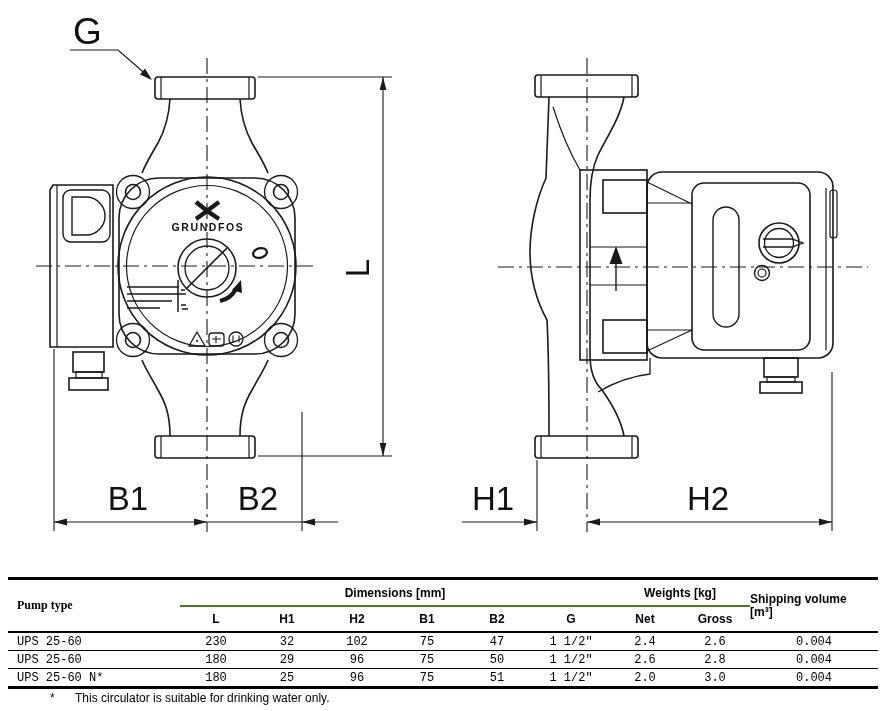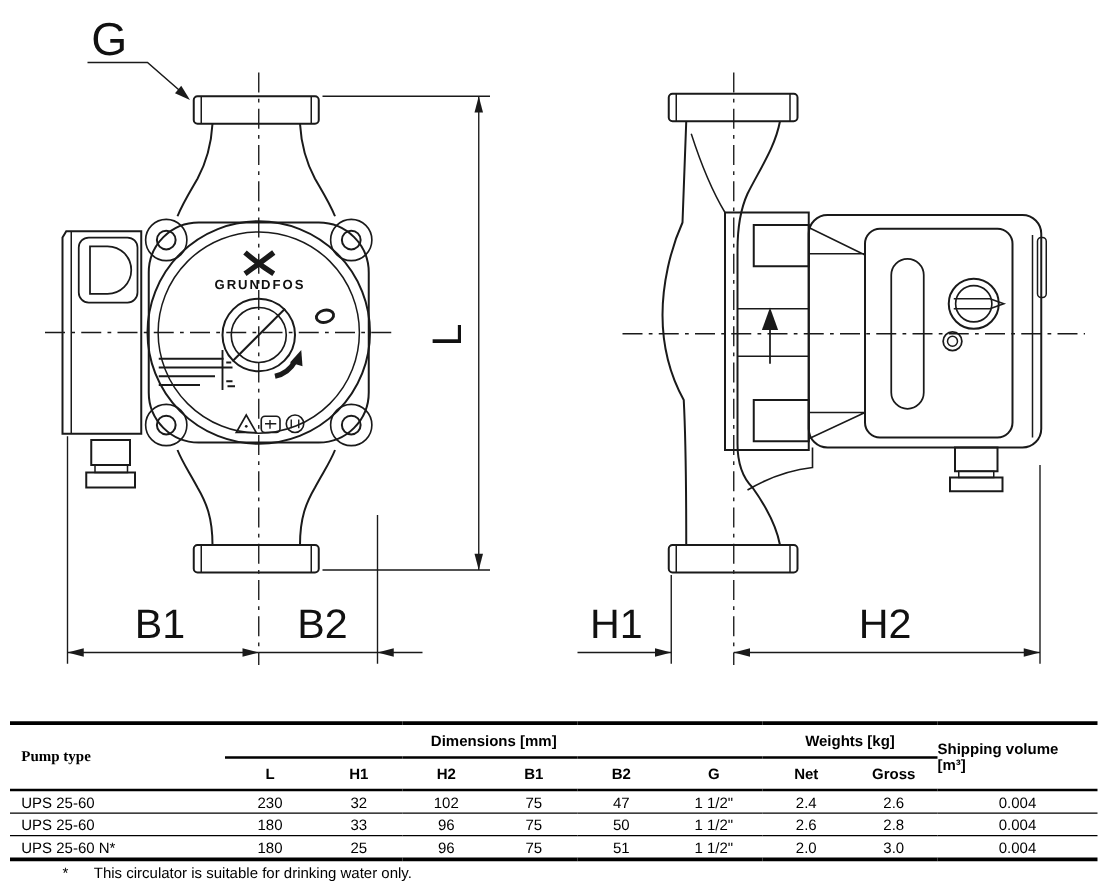--- a/index.html
+++ b/index.html
@@ -12,23 +12,23 @@
   .logo-text{font-size:10.5px;font-weight:bold;letter-spacing:1.6px;}
 
   .table-wrap{position:absolute;left:8px;top:577px;width:870px;}
   table{border-collapse:collapse;width:870px;table-layout:fixed;
         border-top:3px solid #000;border-bottom:3px solid #000;font-size:12px;}
   th,td{padding:0;font-weight:normal;}
   th{font-weight:bold;}
   .hrow1 th{height:25px;vertical-align:middle;}
   .hrow2 th{height:24px;vertical-align:middle;text-align:center;}
   th.pumptype{text-align:left;padding-left:9px;vertical-align:middle;font-family:Liberation Serif, serif;}
-  th.group{text-align:center;border-bottom:2px solid #000000;}
+  th.group{text-align:center;border-bottom:2px solid #4d7c0f;}
   th.shipping{text-align:left;line-height:13px;}
-  tbody td{height:17px;text-align:center;vertical-align:middle;}
+  tbody td{height:17px;text-align:center;vertical-align:middle;font-family:Liberation Mono, monospace;}
   tbody td.name{text-align:left;padding-left:9px;}
   tbody tr:first-child td{border-top:2.5px solid #000;}
   tbody tr + tr td{border-top:1.5px solid #000;}
   .footnote{position:absolute;left:8px;top:691px;font-size:12px;margin-left:36px;}
   .footnote .marker{display:inline-block;width:25px;padding-left:6px;}
 </style>
 </head>
 <body>
 
 <div class="page">
@@ -204,21 +204,21 @@
           <td>75</td>
           <td>47</td>
           <td>1 1/2"</td>
           <td>2.4</td>
           <td>2.6</td>
           <td>0.004</td>
         </tr>
         <tr>
           <td class="name">UPS 25-60</td>
           <td>180</td>
-          <td>33</td>
+          <td>29</td>
           <td>96</td>
           <td>75</td>
           <td>50</td>
           <td>1 1/2"</td>
           <td>2.6</td>
           <td>2.8</td>
           <td>0.004</td>
         </tr>
         <tr>
           <td class="name">UPS 25-60 N*</td>

